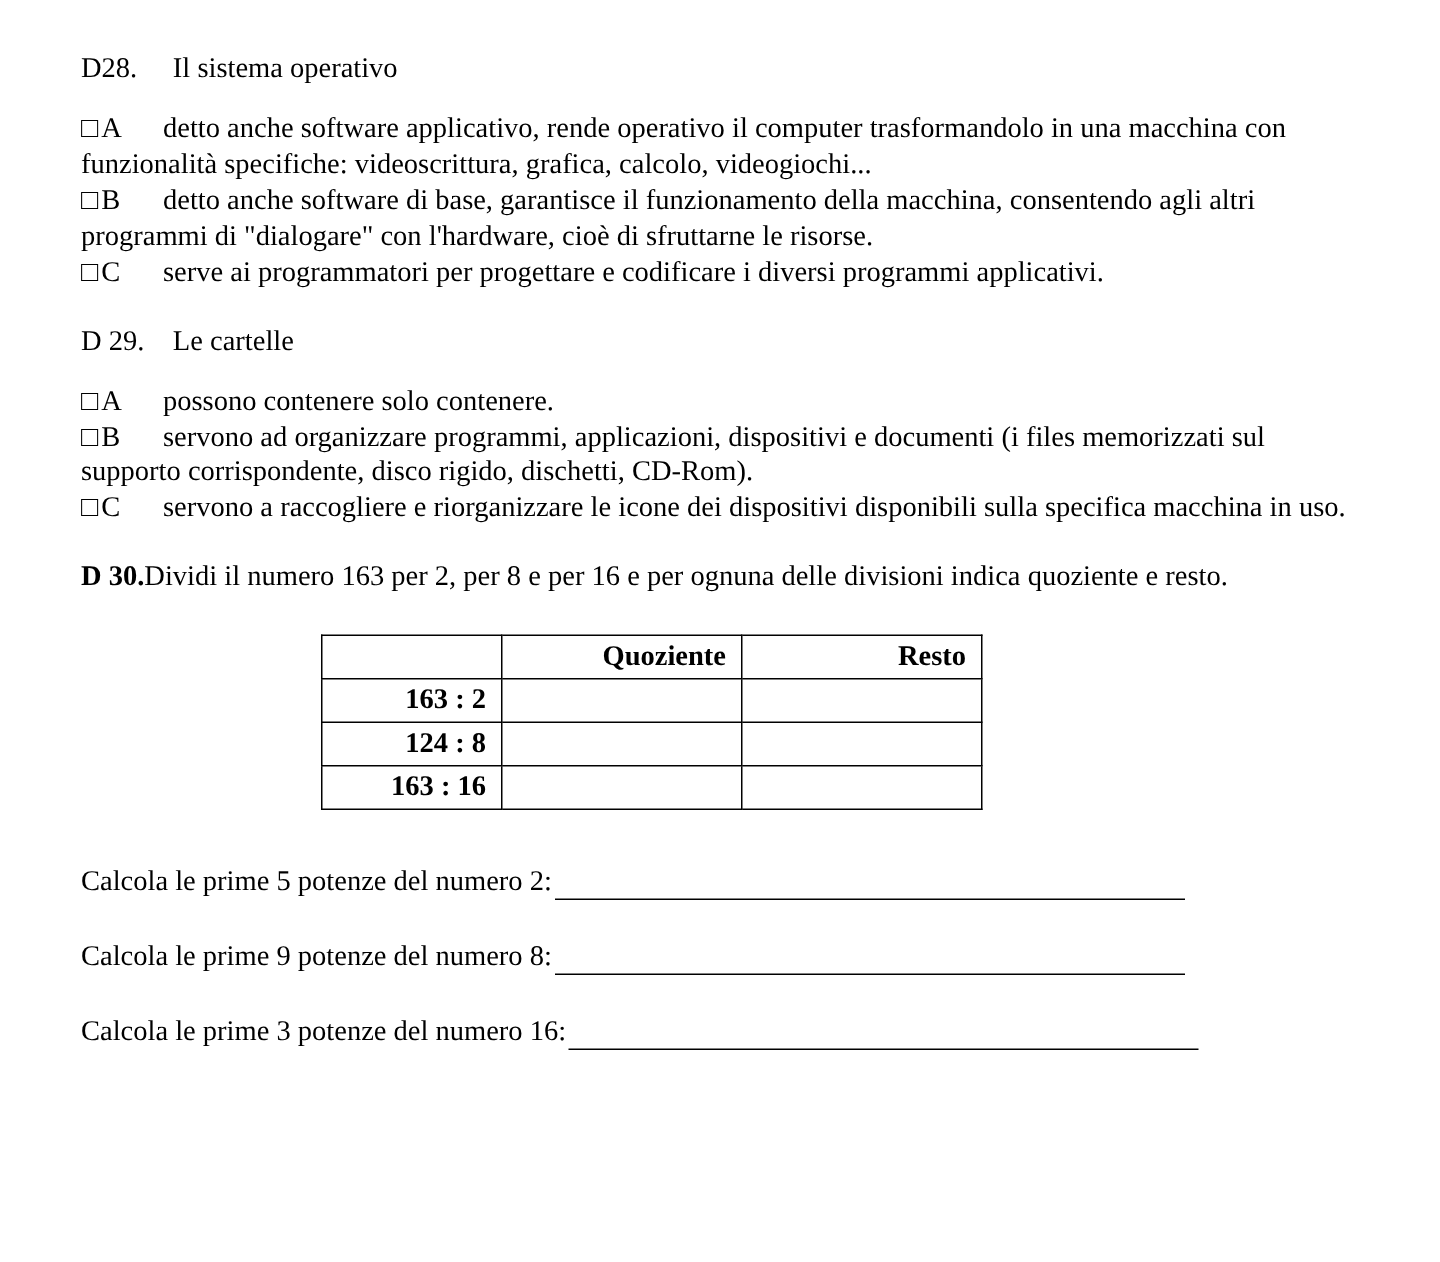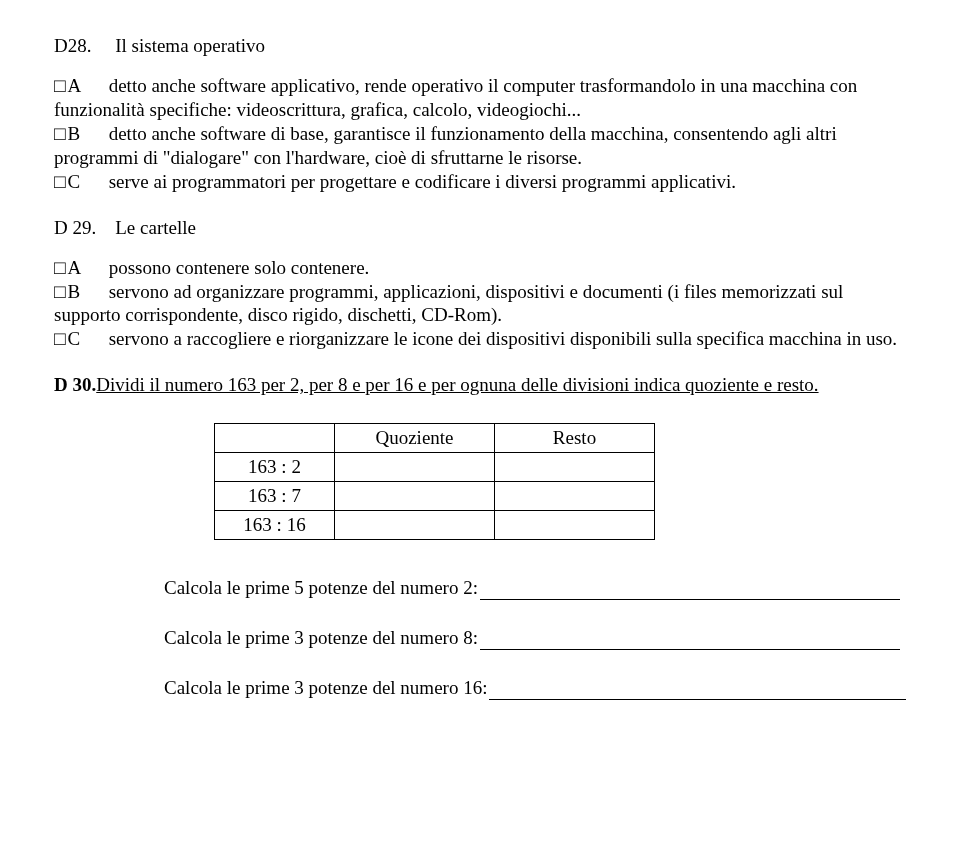--- a/index.html
+++ b/index.html
@@ -41,46 +41,44 @@
   .d30-text {
     display: flex;
     margin-bottom: 26px;
   }
   .d30-text .qnum {
     font-weight: bold;
     white-space: nowrap;
   }
   .d30-text .body {
     flex: 1;
-    text-decoration: underline;
   }
   table.division {
     border-collapse: collapse;
     margin-left: 160px;
     margin-bottom: 36px;
   }
   table.division td, table.division th {
     border: 1px solid #000;
     padding: 2px 10px;
-    font-weight: normal;
-    text-align: center;
+    font-weight: bold;
+    text-align: right;
     height: 22px;
     box-sizing: border-box;
   }
   table.division th.lbl {
     width: 120px;
   }
   table.division th.quo {
     width: 160px;
   }
   table.division th.res {
     width: 160px;
   }
   .calc-line {
-    margin-left: 110px;
     margin-bottom: 26px;
     display: flex;
     align-items: flex-end;
   }
   .calc-line .prompt {
     white-space: nowrap;
   }
   .calc-line .blank {
     flex: 1;
     border-bottom: 1px solid #000;
@@ -154,37 +152,37 @@
       <th class="lbl"></th>
       <th class="quo">Quoziente</th>
       <th class="res">Resto</th>
     </tr>
     <tr>
       <td>163 : 2</td>
       <td></td>
       <td></td>
     </tr>
     <tr>
-      <td>163 : 7</td>
+      <td>124 : 8</td>
       <td></td>
       <td></td>
     </tr>
     <tr>
       <td>163 : 16</td>
       <td></td>
       <td></td>
     </tr>
   </tbody>
     </table>
 
   <div class="calc-line">
     <span class="prompt">Calcola le prime 5 potenze del numero 2:</span>
     <span class="blank"></span>
   </div>
   <div class="calc-line">
-    <span class="prompt">Calcola le prime 3 potenze del numero 8:</span>
+    <span class="prompt">Calcola le prime 9 potenze del numero 8:</span>
     <span class="blank"></span>
   </div>
   <div class="calc-line">
     <span class="prompt">Calcola le prime 3 potenze del numero 16:</span>
     <span class="blank"></span>
   </div>
 </div>
 
 </body></html>

